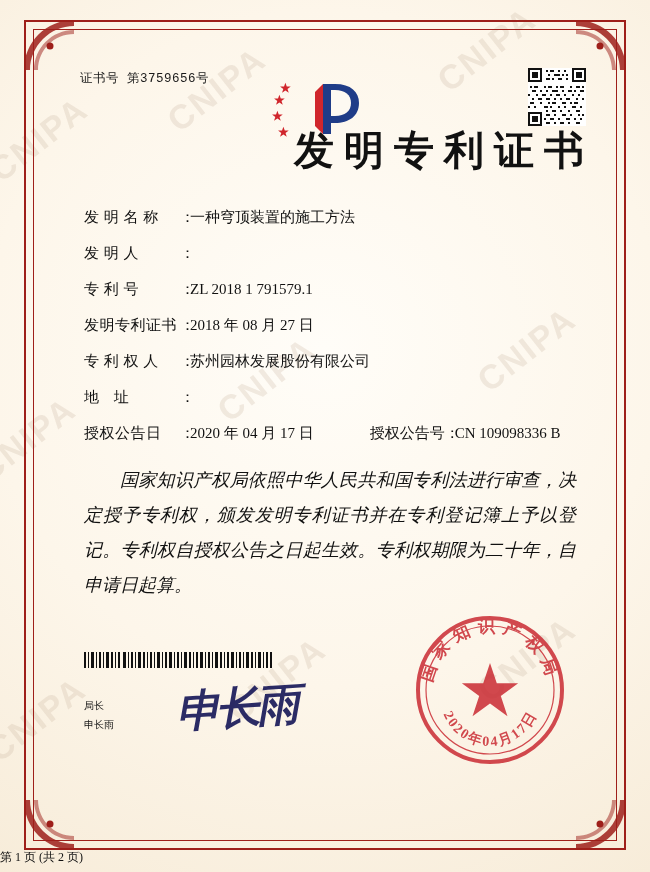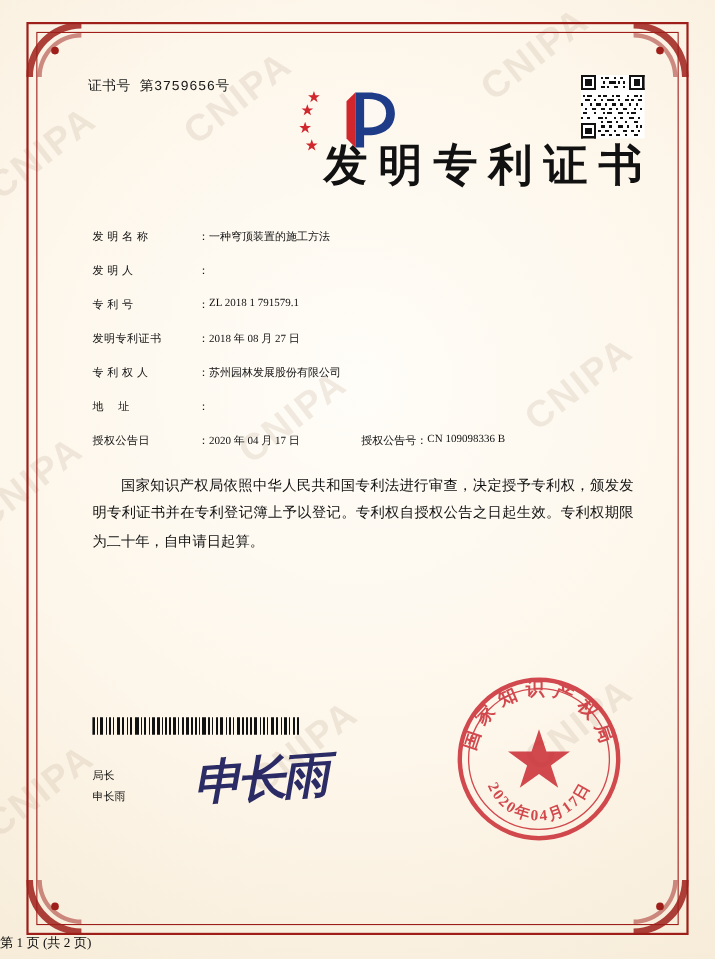--- a/index.html
+++ b/index.html
@@ -84,44 +84,45 @@
     margin-top:36px;
     font-family:"Liberation Serif","DejaVu Serif",serif;
   }
   .fields{
     margin-top:30px;
     padding-left:28px;
     padding-right:10px;
   }
   .row{
     display:flex;
-    align-items:flex-start;
+    align-items:center;
     margin-bottom:17px;
-    font-size:10px;
+    font-size:15px;
     color:#111;
   }
   .lbl{
     width:96px;
     flex:0 0 96px;
     letter-spacing:0.5px;
   }
   .lbl.sp1{letter-spacing:5.5px;}
   .colon{width:10px;flex:0 0 10px;}
   .val{flex:1 1 auto;}
   .row.two .lbl2{margin-left:56px;}
 
   .para{
     margin-top:20px;
     padding-left:28px;
     padding-right:18px;
-    font-size:13px;
+    font-size:18px;
     line-height:1.95;
     color:#111;
     text-align:justify;
     text-indent:2em;
+    font-style:italic;
   }
   .para.second{margin-top:2px;}
 
   .barcode{
     position:absolute;left:28px;bottom:150px;
     width:190px;height:16px;
   }
   .sign-block{
     position:absolute;left:28px;bottom:84px;
     font-size:10px;line-height:1.9;color:#111;

